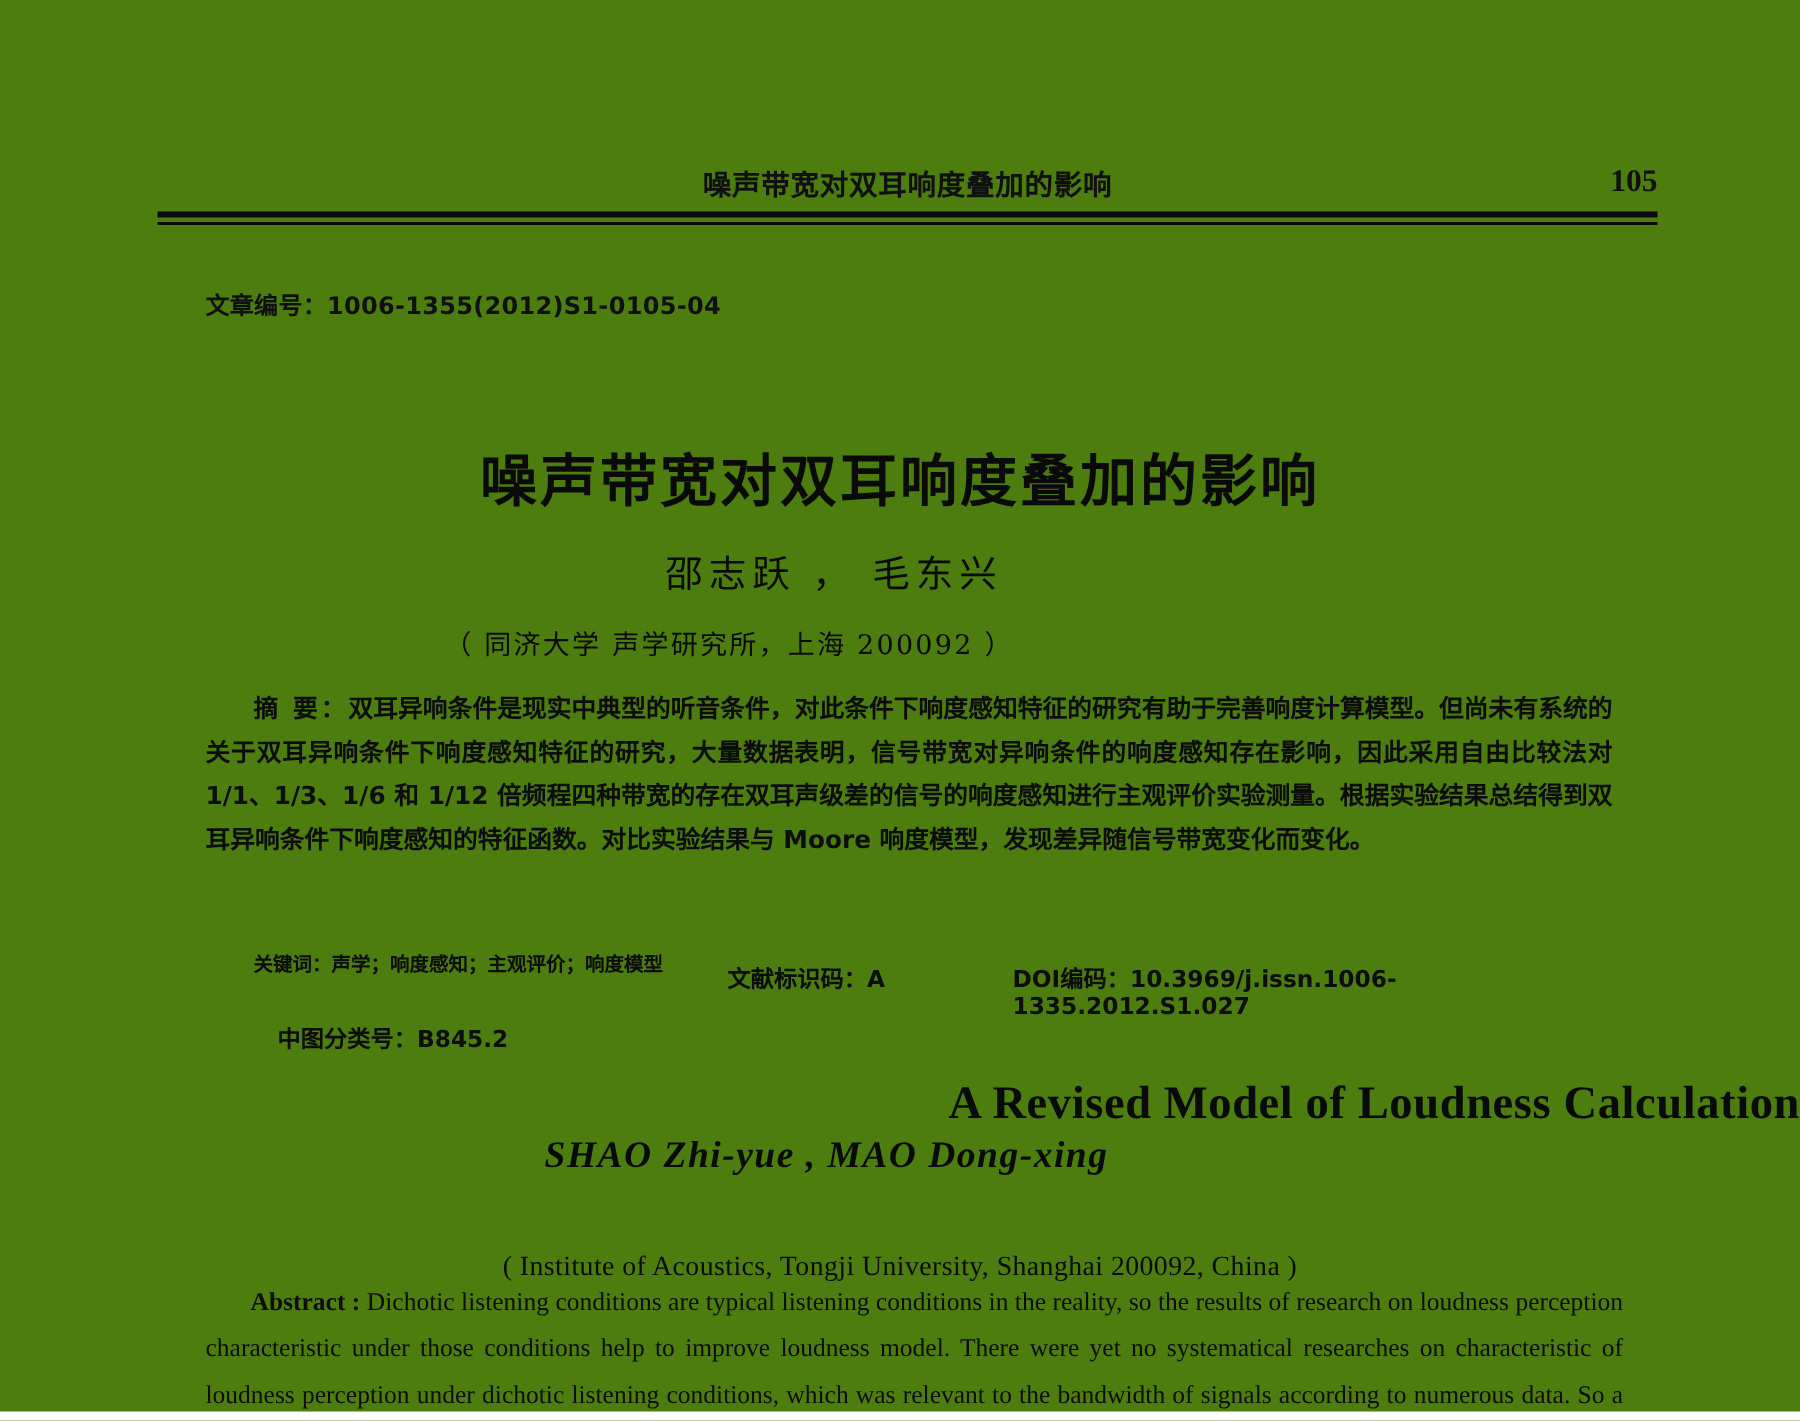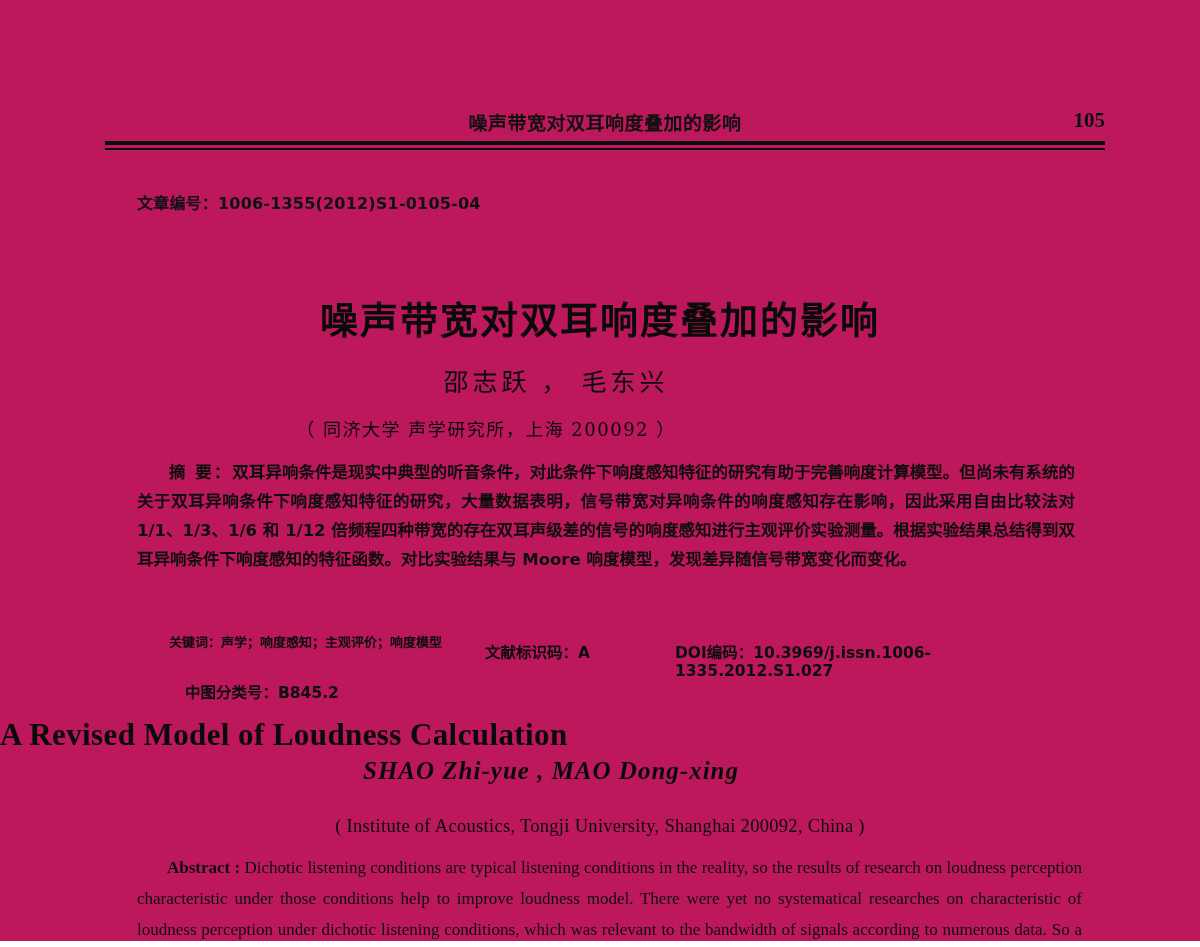--- a/index.html
+++ b/index.html
@@ -16,21 +16,21 @@
     color: #000000;
     position: relative;
   }
 
   .page {
     position: absolute;
     left: 0;
     top: 0;
     width: 1200px;
     height: 947px;
-    background: #be185d;
+    background: #4d7c0f;
   }
 
   
   .runhead {
     position: absolute;
     left: 105px;
     top: 108px;
     width: 1000px;
     height: 32px;
   }
@@ -171,21 +171,21 @@
   .class-row .c1 { position: absolute; left: 48px;  top: 0; margin-top: 40px; }
   .class-row .c2 { position: absolute; left: 330px; top: 0; margin-left: 18px; }
   .class-row .c3 { position: absolute; left: 538px; top: 0; }
 
   
   .en-title {
     position: absolute;
     left: 0;
     top: 691px;
     width: 1200px;
-    text-align: left;
+    text-align: right;
     font-family: "Liberation Serif", "DejaVu Serif", serif;
     font-size: 31px;
     font-weight: bold;
     letter-spacing: 0.4px;
     color: #0a0a0a;
   }
 
   
   .en-authors {
     position: absolute;
@@ -198,21 +198,21 @@
     font-weight: bold;
     font-style: italic;
     letter-spacing: 1px;
     color: #0a0a0a;
   }
 
   
   .en-affil {
     position: absolute;
     left: 0;
-    top: 816px;
+    top: 835px;
     width: 1200px;
     text-align: center;
     font-family: "Liberation Serif", "DejaVu Serif", serif;
     font-size: 18.5px;
     letter-spacing: 0.3px;
     color: #0a0a0a;
   }
 
   
   .en-abstract {

